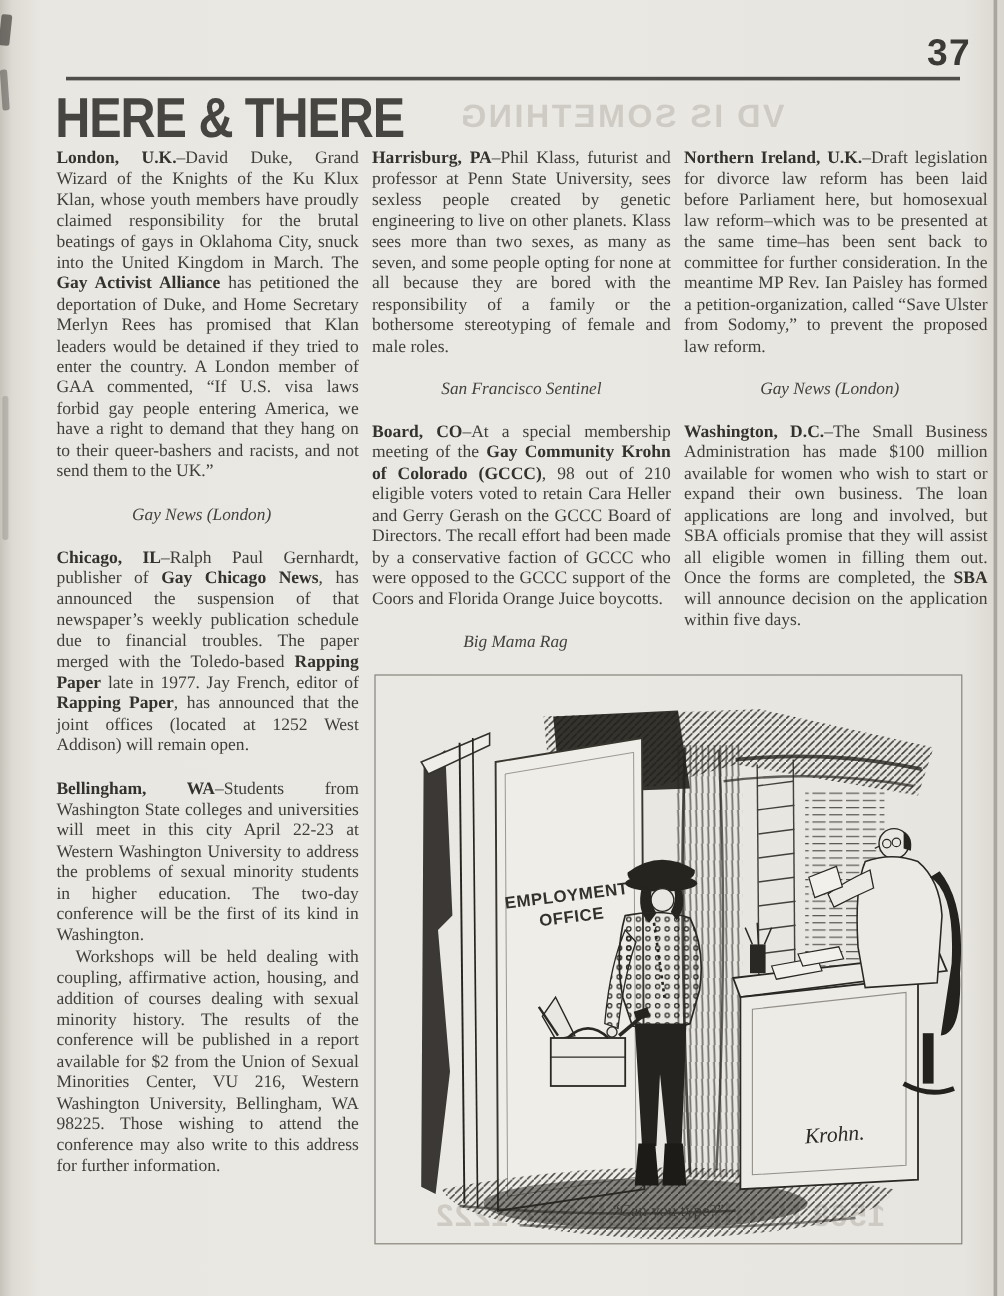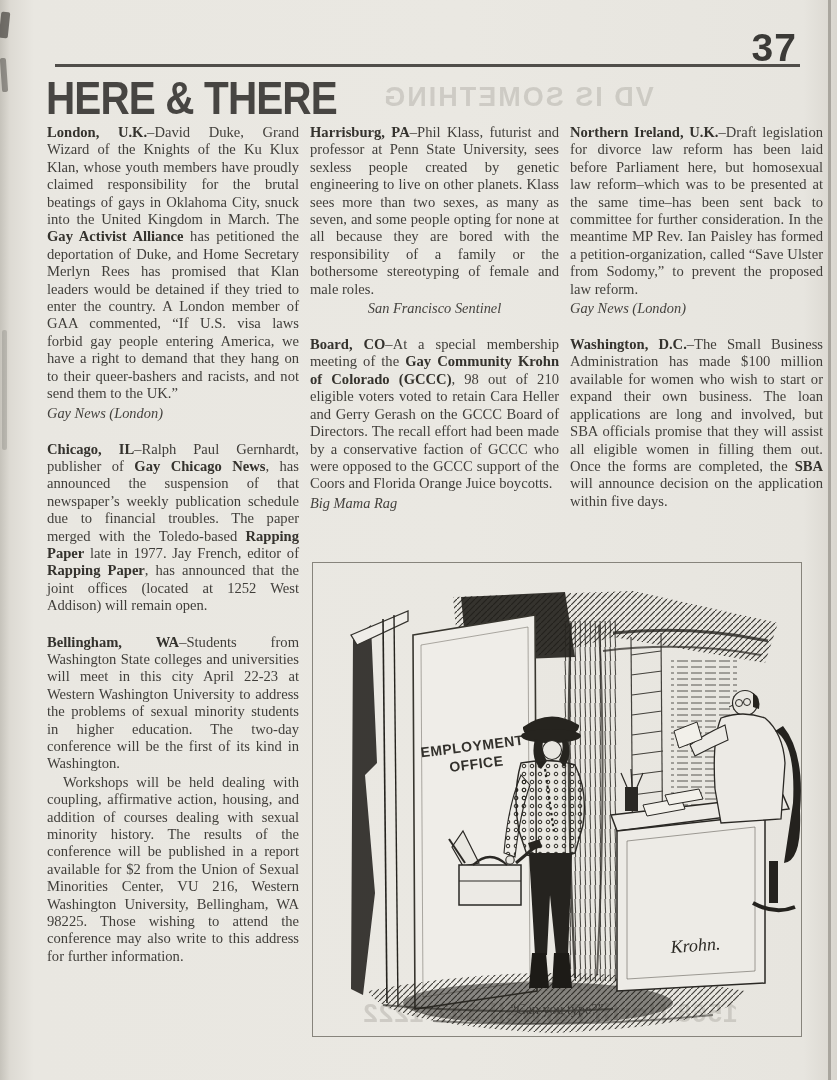--- a/index.html
+++ b/index.html
@@ -16,37 +16,37 @@
   .sm3{left:2px;top:330px;width:5px;height:120px;opacity:.18;}
 
   
   .ghost{position:absolute;transform:scaleX(-1);font-family:"Liberation Sans",sans-serif;
          font-weight:700;color:#8f8c84;white-space:nowrap;pointer-events:none;}
   .ghost-top{left:348px;top:82px;width:340px;font-size:27px;letter-spacing:2px;opacity:.30;text-align:center;}
   .ghost-b1{left:455px;top:972px;width:260px;font-size:21px;opacity:.26;text-align:center;}
   .ghost-b2{left:350px;top:998px;width:400px;font-size:26px;letter-spacing:1px;opacity:.30;text-align:center;}
 
   
-  .page-number{position:absolute;top:26px;right:40px;font-family:"Liberation Sans",sans-serif;
-               font-weight:700;font-size:39px;color:#3b3a37;letter-spacing:1px;text-align:center;}
+  .page-number{position:absolute;top:26px;right:28px;font-family:"Liberation Sans",sans-serif;
+               font-weight:700;font-size:31px;color:#3b3a37;letter-spacing:1px;text-align:center;}
   .head-rule{position:absolute;left:55px;top:64px;width:745px;height:3px;background:#504e4a;}
   .masthead{position:absolute;left:46px;top:70px;font-family:"Liberation Sans",sans-serif;
             font-weight:700;font-size:46px;color:#474542;letter-spacing:-1px;
             transform:scaleX(.88) scaleY(1.02);transform-origin:left top;white-space:nowrap;}
 
   
   .columns{position:absolute;left:47px;top:124px;width:776px;display:flex;gap:11px;}
   .col{color:#403e3a;}
   .col1{width:253px;}.col2{width:250px;}.col3{width:254px;}
   .item + .item{margin-top:19px;}
   .item p{margin:0;font-size:14.6px;line-height:17.4px;text-align:justify;font-family:Liberation Serif, serif;}
   .item p b{font-weight:700;color:#34322d;}
   .item p.indent{text-indent:16px;margin-top:1px;}
-  .credit{font-style:italic;font-size:14.4px;line-height:17px;margin-top:2px;color:#44423e;}
-  .cr-right{text-align:left;padding-right:10px;}
+  .credit{font-style:italic;font-size:14.4px;line-height:17px;margin-top:18px;color:#44423e;}
+  .cr-right{text-align:center;padding-right:10px;}
   .cr-right-in{text-align:right;padding-right:40px;}
   .cr-center{text-align:center;}
 
   
   .cartoon{position:absolute;left:312px;top:562px;width:490px;height:475px;
            border:1px solid #87847c;box-sizing:border-box;}
   .cartoon svg{position:absolute;left:0;top:0;}
   .caption{position:absolute;left:0;right:0;bottom:18px;text-align:center;
            font-size:14px;color:#3f3d39;}
   .ink{stroke:#26241f;fill:none;}

